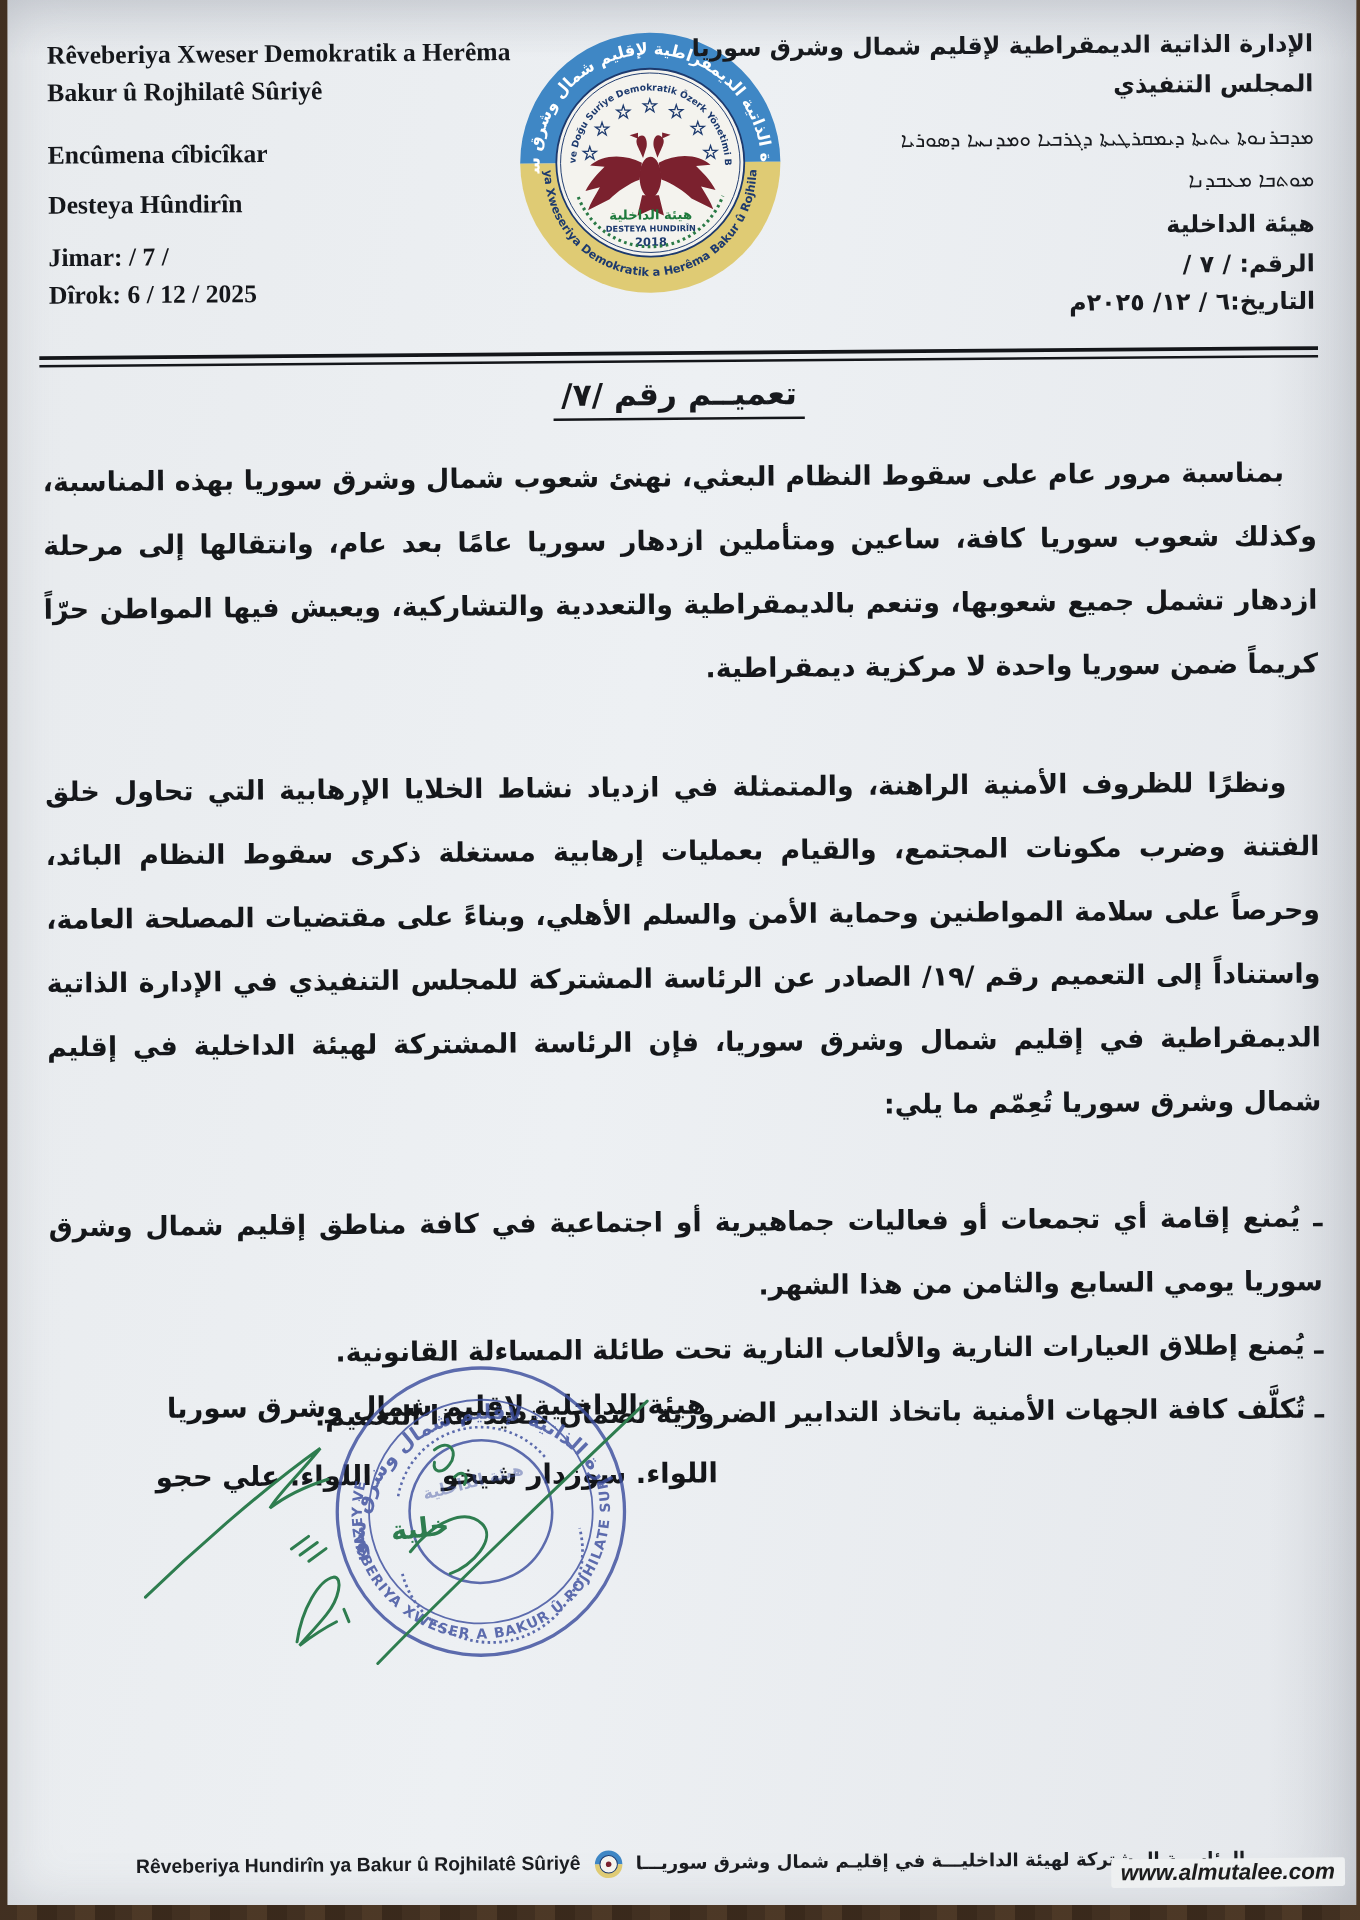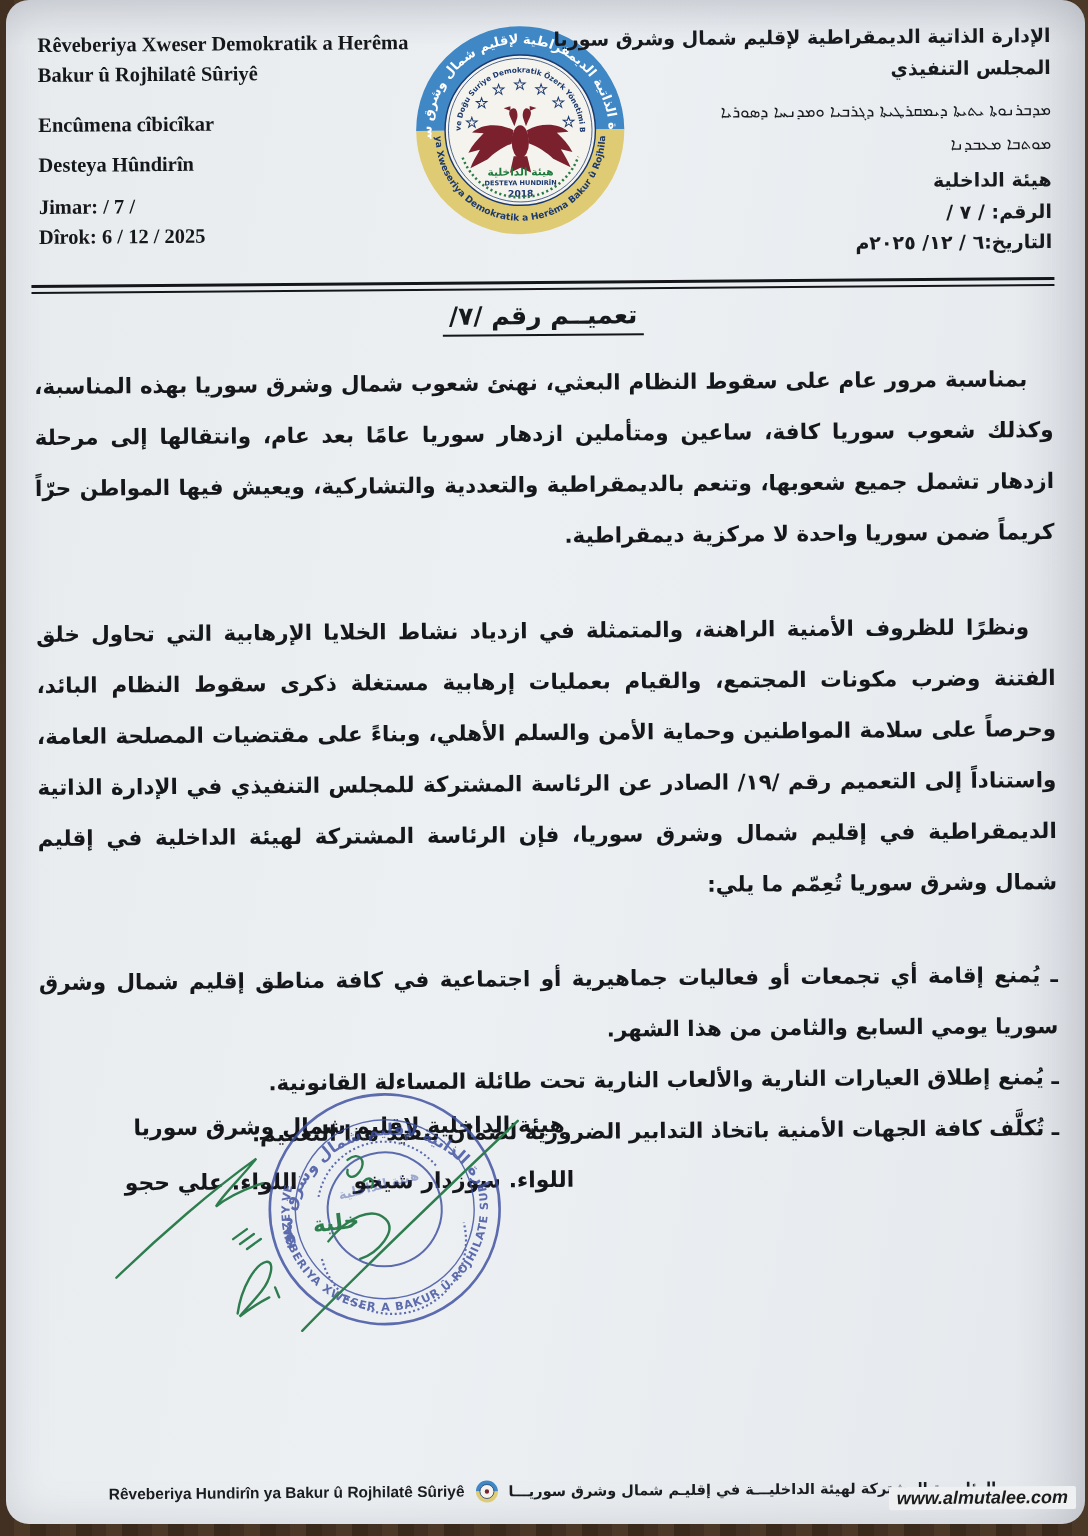--- a/index.html
+++ b/index.html
@@ -12,21 +12,20 @@
     position:relative;
   }
   .paper{
     position:absolute; left:6px; top:0; right:3px; bottom:12px;
     background:
       linear-gradient(180deg, rgba(170,175,185,.28), rgba(0,0,0,0) 46px),
       linear-gradient(270deg, rgba(150,155,165,.22), rgba(0,0,0,0) 70px),
       linear-gradient(100deg,#e8ebee,#edf0f3 45%,#e5e8ec);
     box-shadow: inset 0 0 40px rgba(120,125,135,.25);
     overflow:hidden;
-    border-radius:23px;
   }
   .sheet{ position:absolute; inset:0; transform:rotate(-0.45deg); transform-origin:50% 40%; color:#17191d; }
 
   
   .hdr-left{ position:absolute; left:36px; top:26px; font-family:"Liberation Serif", serif; font-weight:bold; font-size:20.5px; line-height:30px; color:#15171b; }
   .hdr-left .gap20{ margin-top:20px; } .hdr-left .gap10{ margin-top:10px; } .hdr-left .gap12{ margin-top:12px; }
   .hdr-right{ position:absolute; right:30px; top:24px; direction:rtl; text-align:right; font-weight:bold; font-size:19px; line-height:30px; color:#181a1e; }
   .hdr-right .syr{ font-size:16.5px; line-height:28px; font-weight:normal; }
   .hdr-right .gap14{ margin-top:14px; } .hdr-right .gap6{ margin-top:6px; } .hdr-right .gap2{ margin-top:2px; }
   .logo{ position:absolute; left:412px; top:24px; width:212px; height:212px; }

